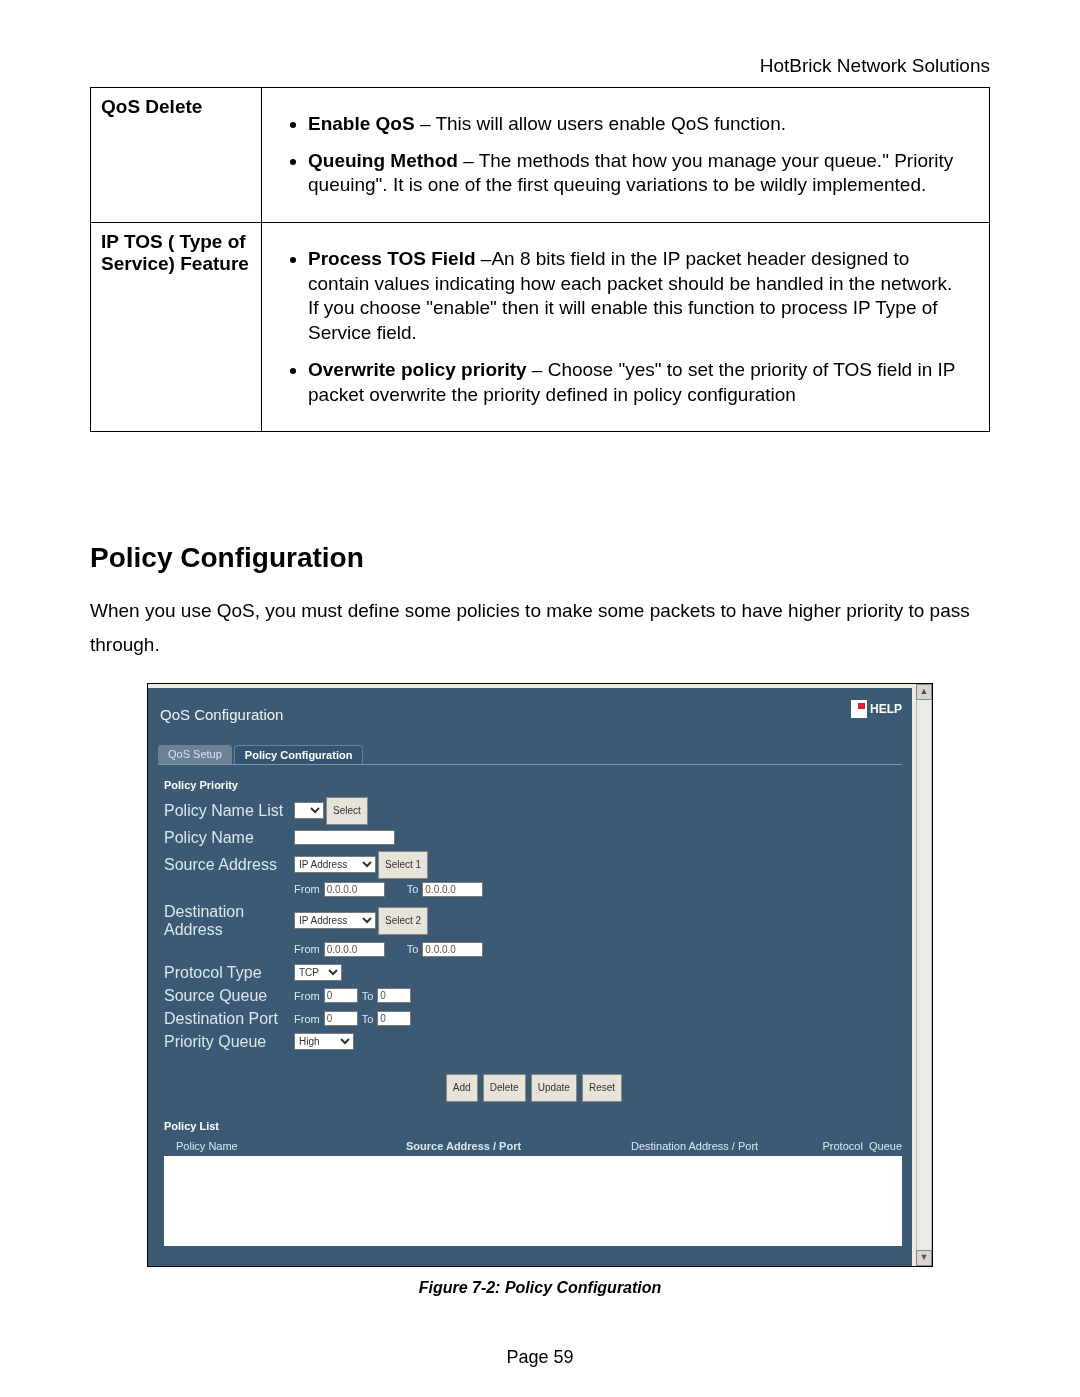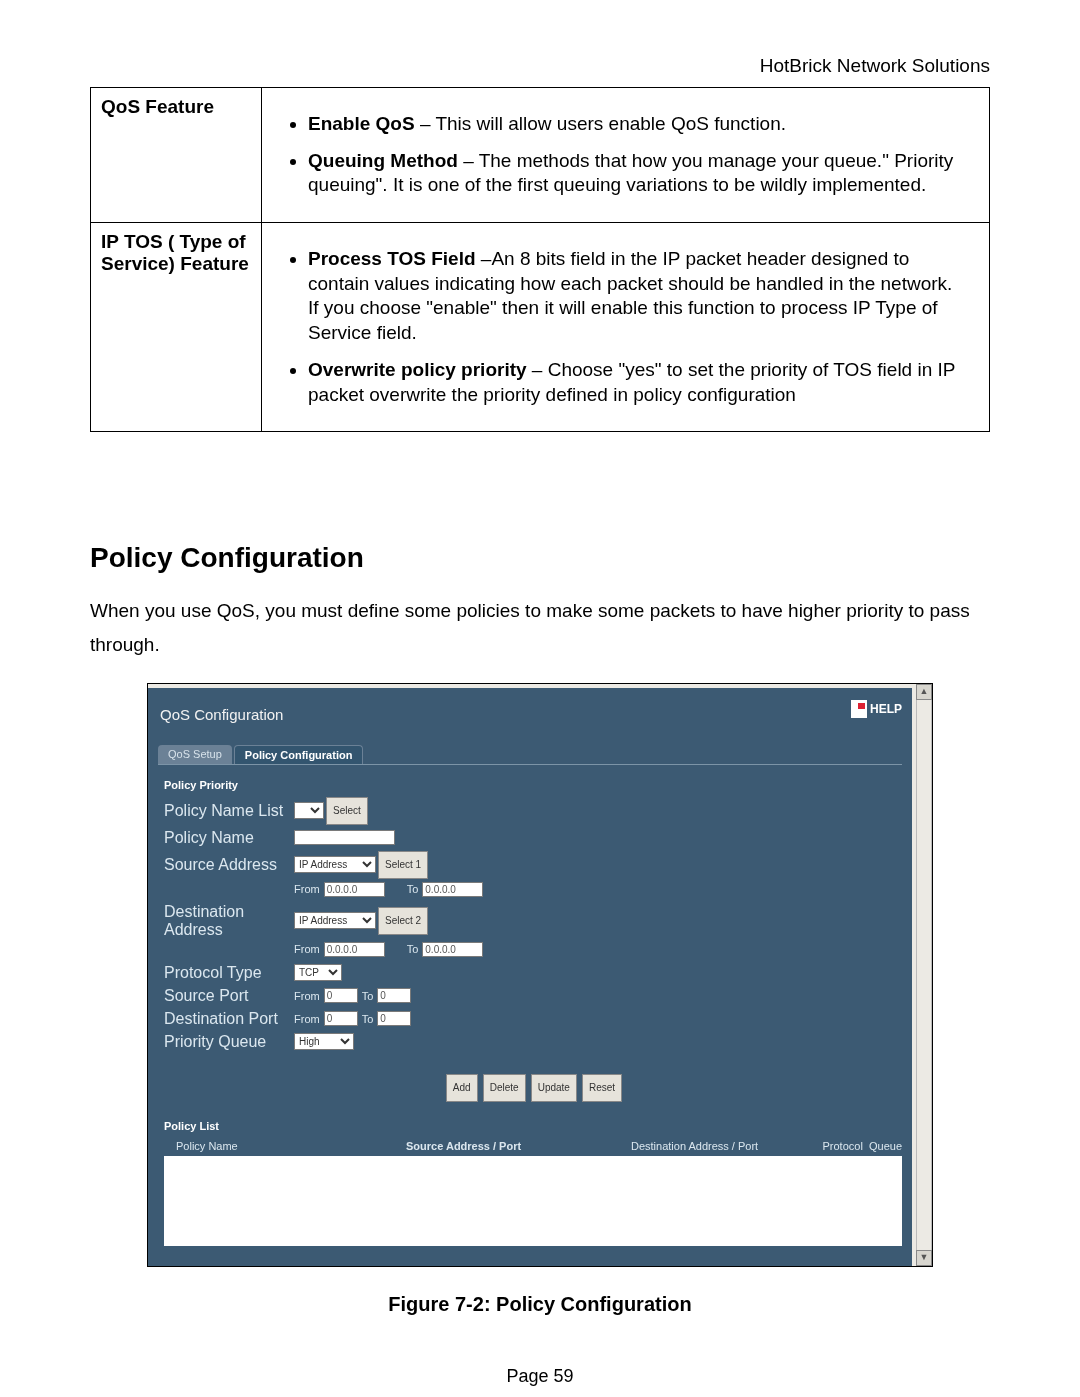--- a/index.html
+++ b/index.html
@@ -231,41 +231,42 @@
   .lh-src  { width: 270px; text-align: center; font-weight: bold; }
   .lh-dst  { width: 220px; text-align: center; }
   .lh-pq   { width: 110px; text-align: right; }
   .list-body {
     background: #fff;
     height: 90px;
     margin-top: 2px;
   }
   .caption {
     text-align: center;
-    font-weight: bold;
-    font-size: 20px;
-    margin: 26px 0 50px 0;
+    font-style: italic;
+    font-weight: bold;
+    font-size: 16px;
+    margin: 12px 0 50px 0;
   }
   .page-num {
     text-align: center;
     font-size: 18px;
   }
 </style>
 </head>
 <body>
 
 <div class="page">
 
   <div class="header-right">HotBrick Network Solutions</div>
 
 
   <table class="data-table">
     <tbody>
         <tr>
-      <td class="label-cell">QoS Feature</td>
+      <td class="label-cell">QoS Delete</td>
       <td>
         <ul class="bullets">
           <li><span class="bold">Enable QoS</span><span> – This will allow users enable QoS function.</span></li>
           <li><span class="bold">Queuing Method</span><span> – The methods that how you manage your queue." Priority queuing". It is one of the first queuing variations to be wildly implemented.</span></li>
         </ul>
       </td>
     </tr>
     <tr>
       <td class="label-cell">IP TOS ( Type of Service) Feature</td>
       <td>
@@ -349,21 +350,21 @@
         </div>
 
         <div class="form-row">
           <div class="form-label">Protocol Type</div>
           <select class="tiny-select" style="width:48px">
             <option>TCP</option>
           </select>
         </div>
 
         <div class="form-row">
-          <div class="form-label">Source Port</div>
+          <div class="form-label">Source Queue</div>
           <span class="sub-text">From</span>
           <input class="tiny-input" style="width: 28px; margin: 0px 4px;" value="0">
           <span class="sub-text">To</span>
           <input class="tiny-input" style="width: 28px; margin-left: 4px;" value="0">
         </div>
 
         <div class="form-row">
           <div class="form-label">Destination Port</div>
           <span class="sub-text">From</span>
           <input class="tiny-input" style="width: 28px; margin: 0px 4px;" value="0">

